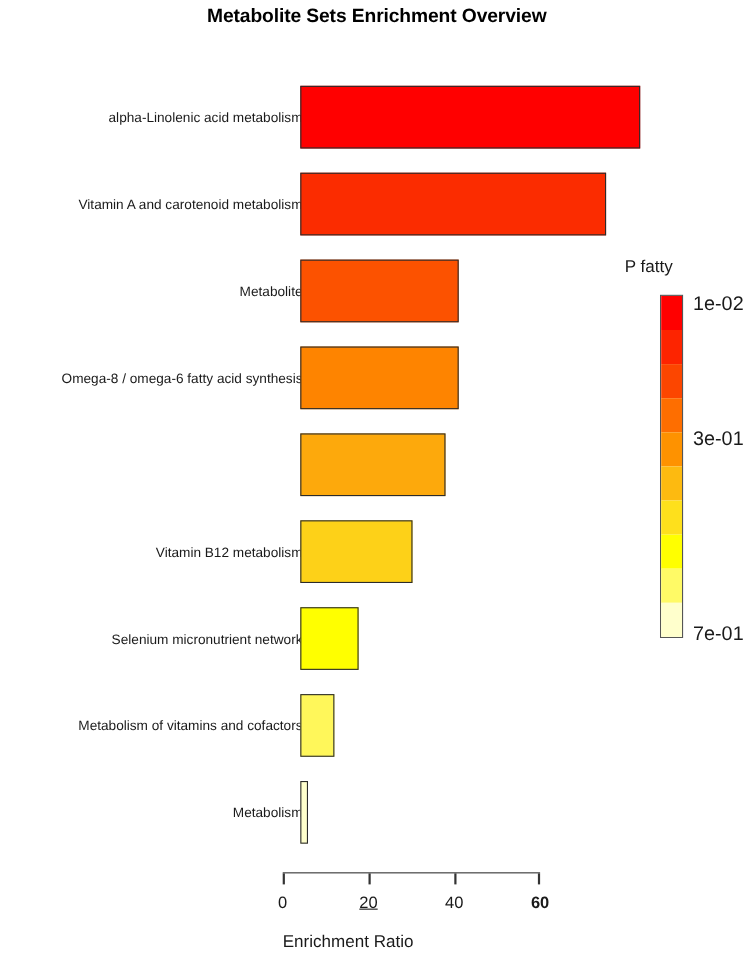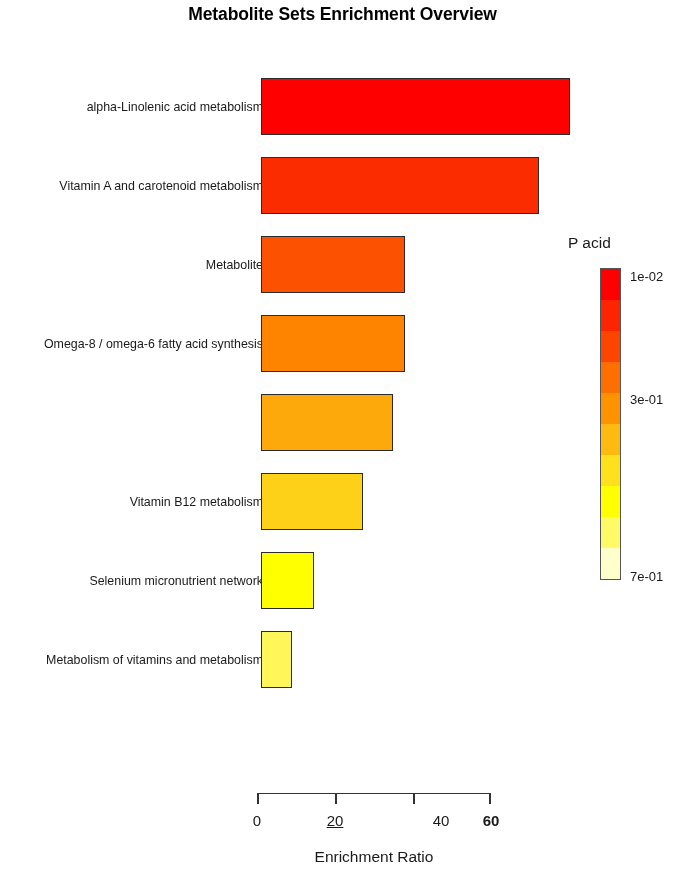--- a/index.html
+++ b/index.html
@@ -32,21 +32,21 @@
   
   #plot-area {
     position: absolute;
     left: 0;
     top: 0;
     width: 560px;
     height: 880px;
   }
   .bar-row {
     position: absolute;
-    left: 4px;
+    left: 16px;
     width: 560px;
     height: 57px;
     padding-left: 14px;
   }
   .bar-label {
     position: absolute;
     right: 315px;
     top: 50%;
     transform: translateY(-50%);
     white-space: nowrap;
@@ -84,21 +84,20 @@
     top: 812px;
     font-size: 15px;
     color: #1a1a1a;
     transform: translateX(-50%);
   }
   #x-axis-title {
     position: absolute;
     left: 257px;
     top: 848px;
     width: 234px;
-    text-align: center;
     font-size: 15.5px;
     color: #1a1a1a;
     white-space: nowrap;
   }
   
   #legend {
     position: absolute;
     left: 560px;
     top: 0;
     width: 125px;
@@ -124,21 +123,21 @@
     display: flex;
     flex-direction: column;
   }
   .legend-swatch {
     flex: 1 1 auto;
     width: 100%;
   }
   .legend-label {
     position: absolute;
     left: 70px;
-    font-size: 13px;
+    font-size: 18px;
     color: #1a1a1a;
     white-space: nowrap;
     transform: translateY(-50%);
   }
 </style>
 </head>
 <body>
 
 <div id="page">
 
@@ -167,50 +166,54 @@
       </div>
       <div class="bar-row" style="top: 473px;">
         <div class="bar-label">Vitamin B12 metabolism</div>
         <div class="bar-rect" style="width: 101.79px; background: rgb(253, 209, 24);"></div>
       </div>
       <div class="bar-row" style="top: 552px;">
         <div class="bar-label">Selenium micronutrient network</div>
         <div class="bar-rect" style="width: 53.43px; background: rgb(255, 255, 0);"></div>
       </div>
       <div class="bar-row" style="top: 631px;">
-        <div class="bar-label">Metabolism of vitamins and metabolism</div>
+        <div class="bar-label">Metabolism of vitamins and cofactors</div>
         <div class="bar-rect" style="width: 30.81px; background: rgb(255, 247, 90);"></div>
+      </div>
+      <div class="bar-row" style="top: 710px;">
+        <div class="bar-label">Metabolism</div>
+        <div class="bar-rect" style="width: 7px; background: rgb(255, 255, 204);"></div>
       </div>
     </div>
 
   <div id="x-axis">
       <div class="axis-tick" style="left: 0px;"></div>
       <div class="axis-tick" style="left: 78px;"></div>
       <div class="axis-tick" style="left: 156px;"></div>
       <div class="axis-tick" style="left: 232.3px;"></div>
     </div>
 
   <div id="x-axis-title">Enrichment Ratio</div>
 
   <div id="legend">
-    <div id="legend-title">P acid</div>
+    <div id="legend-title">P fatty</div>
     <div id="legend-bar">
         <div class="legend-swatch" style="background: rgb(255, 0, 0);"></div>
         <div class="legend-swatch" style="background: rgb(253, 36, 0);"></div>
         <div class="legend-swatch" style="background: rgb(252, 70, 0);"></div>
         <div class="legend-swatch" style="background: rgb(254, 110, 0);"></div>
         <div class="legend-swatch" style="background: rgb(254, 146, 0);"></div>
         <div class="legend-swatch" style="background: rgb(253, 186, 16);"></div>
         <div class="legend-swatch" style="background: rgb(254, 224, 28);"></div>
         <div class="legend-swatch" style="background: rgb(255, 255, 0);"></div>
         <div class="legend-swatch" style="background: rgb(255, 250, 102);"></div>
         <div class="legend-swatch" style="background: rgb(255, 255, 204);"></div>
       </div>
     <div class="legend-label" style="top:276px;">1e-02</div>
     <div class="legend-label" style="top:399px;">3e-01</div>
     <div class="legend-label" style="top:576px;">7e-01</div>
   </div>
 
 <div class="axis-tick-label" style="left: 257px;">0</div>
     <div class="axis-tick-label" style="left: 335px; text-decoration: underline;">20</div>
-    <div class="axis-tick-label" style="left: 413px; margin-left: 28px;">40</div>
+    <div class="axis-tick-label" style="left: 413px;">40</div>
     <div class="axis-tick-label" style="left: 491px; font-weight: bold;">60</div>
   </div>
 
 </body></html>

